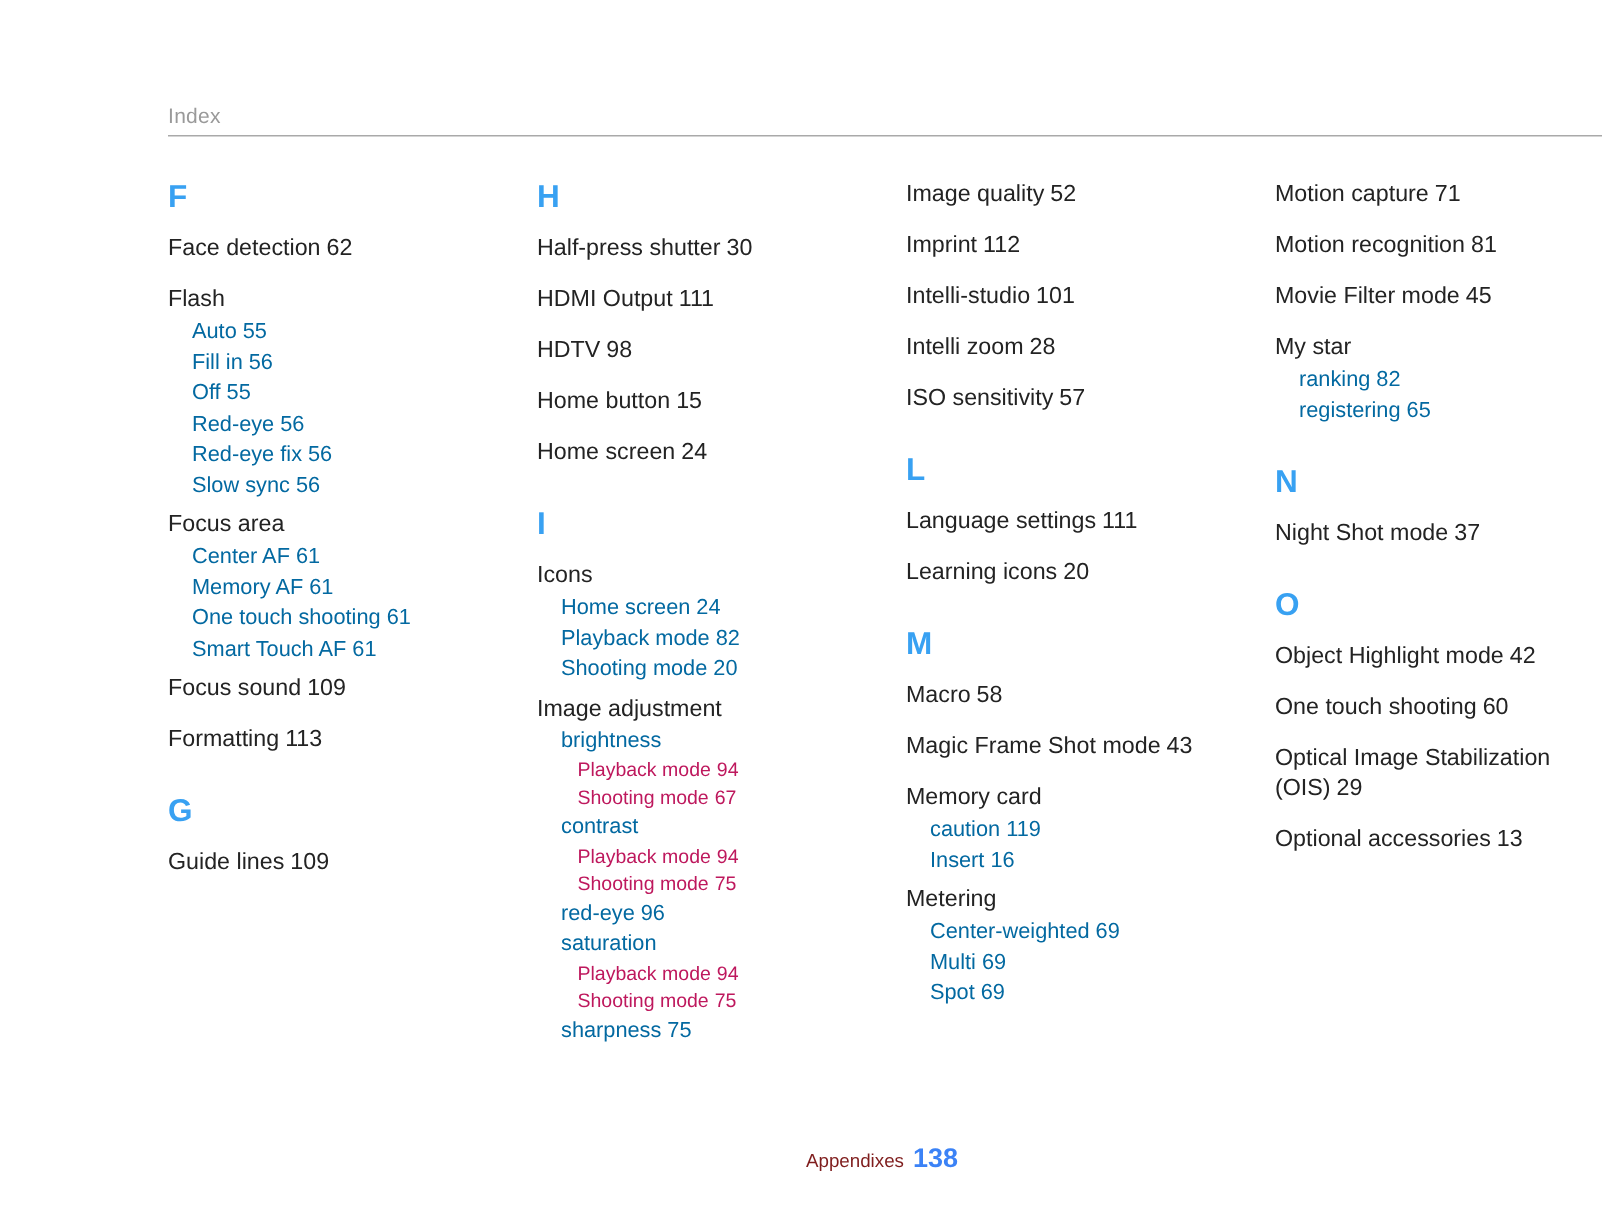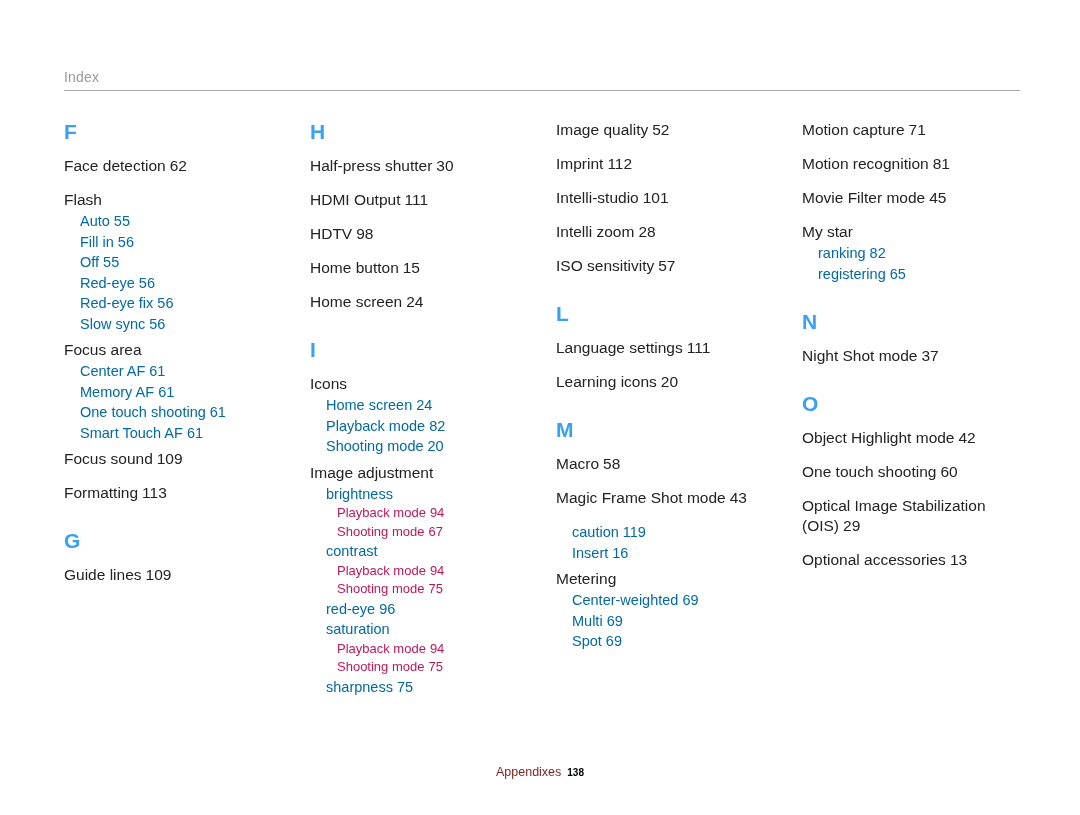--- a/index.html
+++ b/index.html
@@ -15,20 +15,21 @@
     color: #222222;
     overflow: hidden;
     position: relative;
   }
 
   .page {
     position: absolute;
     inset: 0;
     width: 960px;
     height: 815px;
+    margin-left: 48px;
   }
 
   
   .page-header {
     position: absolute;
     left: 64px;
     top: 68px;
     width: 956px;
   }
   .page-header .header-label {
@@ -137,22 +138,22 @@
     top: 762px;
     width: 1080px;
     text-align: center;
   }
   .footer-label {
     font-size: 12.5px;
     color: #7f1d1d;
     font-family: "Liberation Sans", sans-serif;
   }
   .footer-page {
-    font-size: 10px;
-    color: #000000;
+    font-size: 18px;
+    color: #3b82f6;
     font-weight: bold;
     margin-left: 6px;
   }
 </style>
 </head>
 <body>
 
 <div class="page">
 
   <div class="page-header">
@@ -270,20 +271,21 @@
           <div class="entry-main"><span>Learning icons</span><span class="pg">20</span></div>
         </div>
         <div class="letter spaced">M</div>
         <div class="entry">
           <div class="entry-main"><span>Macro</span><span class="pg">58</span></div>
         </div>
         <div class="entry">
           <div class="entry-main"><span>Magic Frame Shot mode</span><span class="pg">43</span></div>
         </div>
         <div class="entry tight group-after">
+          <div class="entry-main"><span>Memory card</span></div>
           <ul class="sublist">
             <li class="sub"><span>caution</span><span class="pg">119</span></li>
             <li class="sub"><span>Insert</span><span class="pg">16</span></li>
           </ul>
         </div>
         <div class="entry tight group-after">
           <div class="entry-main"><span>Metering</span></div>
           <ul class="sublist">
             <li class="sub"><span>Center-weighted</span><span class="pg">69</span></li>
             <li class="sub"><span>Multi</span><span class="pg">69</span></li>

